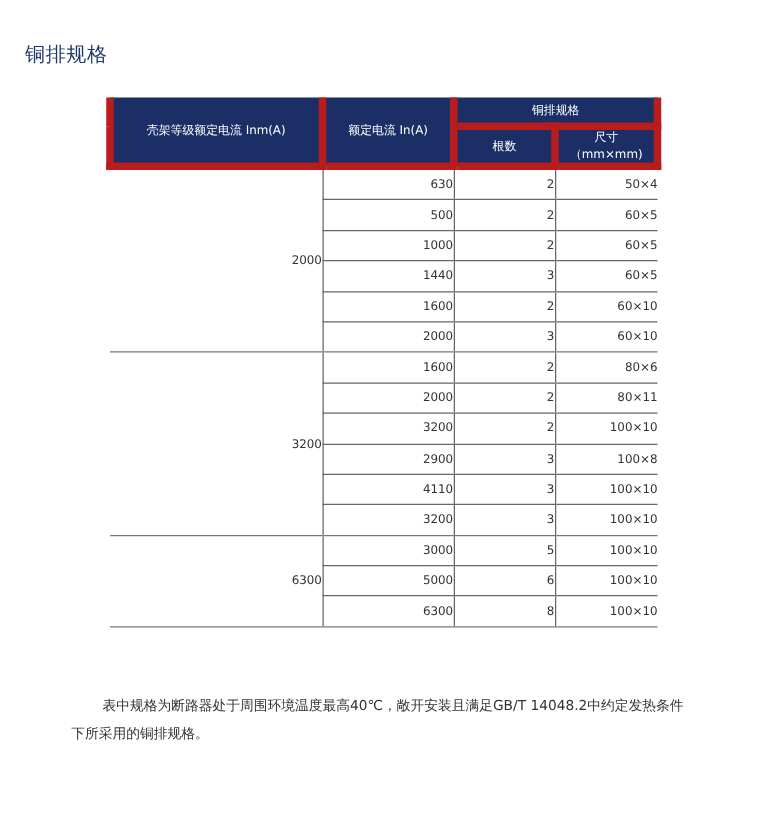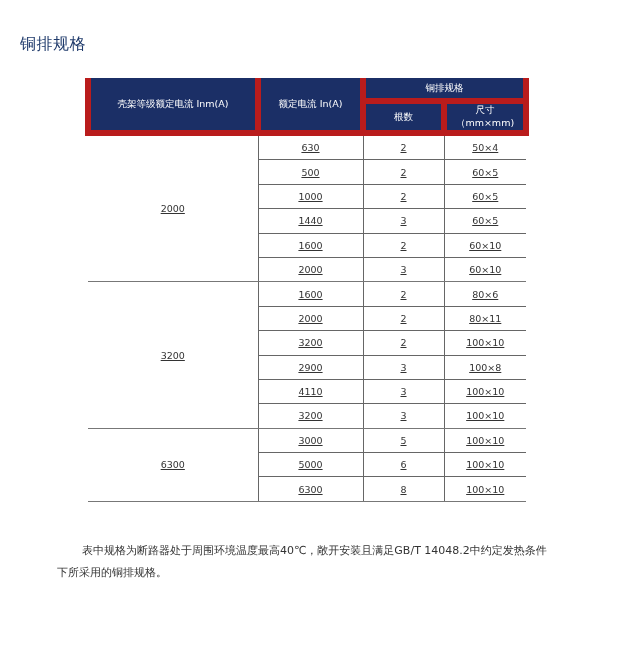--- a/index.html
+++ b/index.html
@@ -2,24 +2,24 @@
 <html><head>
 <meta charset="utf-8">
 <style>
   html, body { margin:0; padding:0; background:#ffffff; }
   body { width:618px; height:672px; position:relative; overflow:hidden;
          font-family:"DejaVu Sans", "Liberation Sans", sans-serif; color:#333; }
   .title { position:absolute; left:20px; top:34px; font-size:16px; color:#1f3a6b; letter-spacing:0.5px; }
   table.spec { position:absolute; left:85px; top:78px; border-collapse:collapse; table-layout:fixed; width:438px; }
   table.spec th { background:#1b2f66; color:#ffffff; font-weight:normal; font-size:9.5px; text-align:center; padding:0; border:6px solid #b91c1c; }
   table.spec th.top { border-top:none; }
-  table.spec td { font-size:9.5px; text-align:center; padding:0; height:23.4px; border-bottom:1px solid #666; border-left:1px solid #666; color:#333;text-decoration:underline; }
+  table.spec td { font-size:9.5px; text-align:right; padding:0; height:23.4px; border-bottom:1px solid #666; border-left:1px solid #666; color:#333; }
   table.spec td.group { border-left:none; border-bottom:1.5px solid #777; }
   table.spec tr.last td { border-bottom:1.5px solid #777; }
-  .note { position:absolute; left:57px; top:529px; width:490px; font-size:11px; line-height:22px; color:#333; text-indent:25px; }
+  .note { position:absolute; left:57px; top:543px; width:490px; font-size:11px; line-height:22px; color:#333; text-indent:25px; }
 </style>
 </head>
 <body>
 
 <div class="title">铜排规格</div>
 
 <table class="spec">
   <colgroup>
     <col style="width:170px">
       <col style="width:105px">

